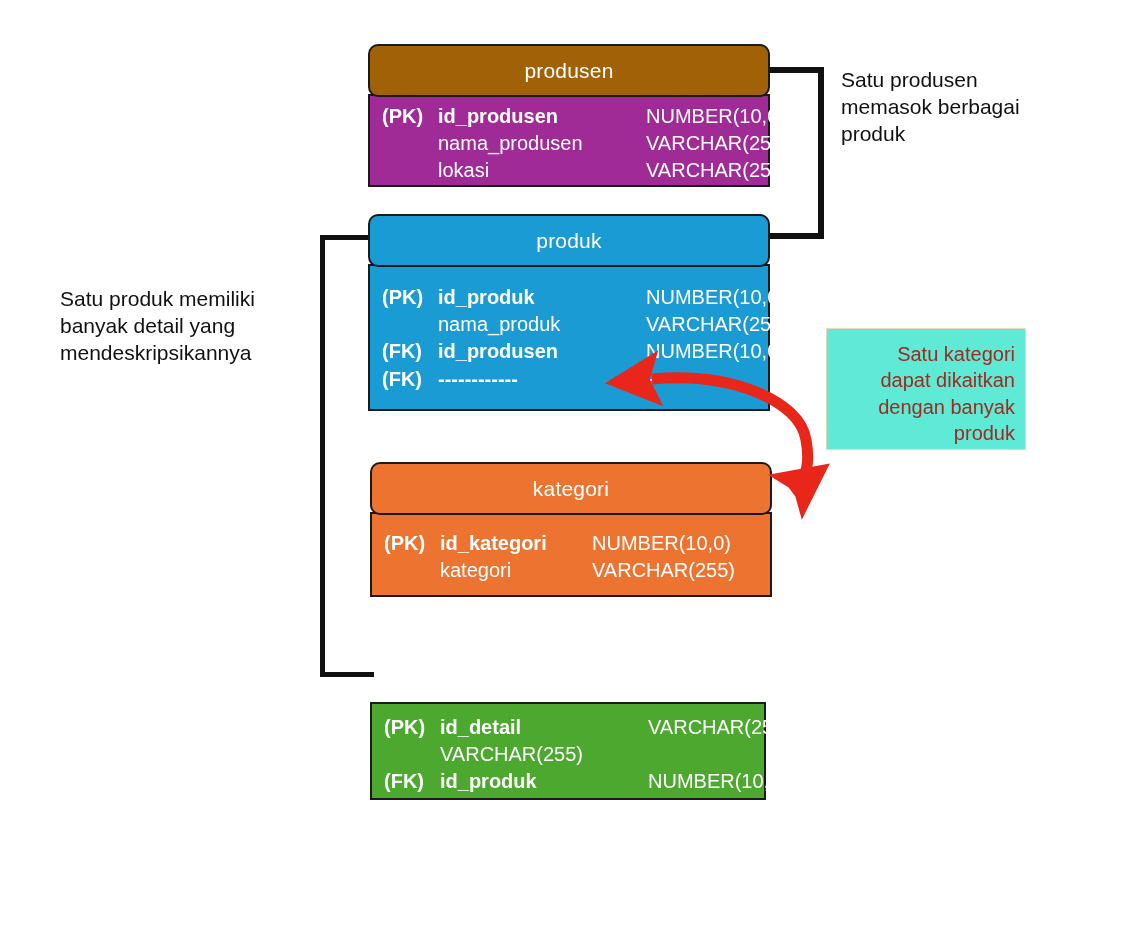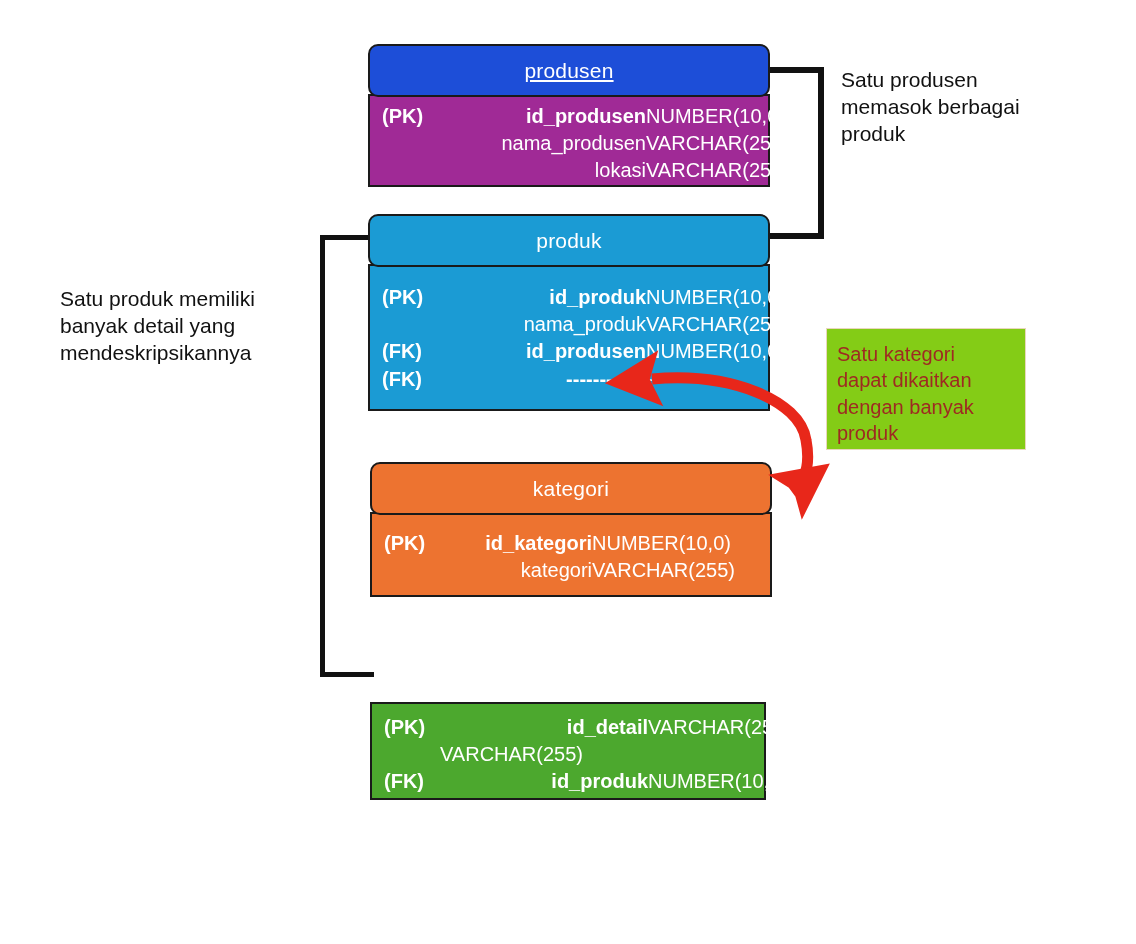--- a/index.html
+++ b/index.html
@@ -56,21 +56,21 @@
     line-height: 1.36;
     white-space: nowrap;
   }
   .row .keytag {
     font-weight: bold;
     text-align: left;
     flex: 0 0 auto;
   }
   .row .attr {
     flex: 0 0 auto;
-    text-align: right;
+    text-align: left;
   }
   .row .type {
     flex: 0 0 auto;
     text-align: left;
   }
   .row.bold .attr { font-weight: bold; }
   .row.bold .type { font-weight: normal; }
 
   
   .cols-wide .keytag { width: 56px; padding-left: 12px; }
@@ -96,26 +96,26 @@
     font-size: 21px;
     line-height: 1.28;
     white-space: pre-line;
   }
   .note-right { text-align: left; }
   .note-left  { }
 
   .callout {
     position: absolute;
     box-sizing: border-box;
-    background: #84cc16;
+    background: #5eead4;
     border: 1px solid #e8d7bd;
     color: #9e2a22;
     font-size: 20px;
     line-height: 1.32;
-    text-align: left;
+    text-align: right;
     white-space: pre-line;
     padding: 12px 10px;
     z-index: 4;
   }
 
   .arrow-layer {
     position: absolute;
     left: 0;
     top: 0;
     width: 1136px;
@@ -131,21 +131,21 @@
 
   <div class="line" style="left:766px; top:67px; width:58px; height:6px;"></div>
   <div class="line" style="left:818px; top:67px; width:6px; height:172px;"></div>
   <div class="line" style="left:766px; top:233px; width:58px; height:6px;"></div>
 
   <div class="line" style="left:320px; top:235px; width:54px; height:5px;"></div>
   <div class="line" style="left:320px; top:235px; width:5px; height:442px;"></div>
   <div class="line" style="left:320px; top:672px; width:54px; height:5px;"></div>
 
   <div class="entity" style="left:368px; top:44px; width:402px; height:143px;">
-    <div class="entity-header" style="width:402px; height:53px; background:#1d4ed8;text-decoration:underline;">
+    <div class="entity-header" style="width:402px; height:53px; background:#a16207;">
       <span>produsen</span>
     </div>
     <div class="entity-body cols-wide" style="top:50px; width:402px; height:93px; background:#a02a96;">
       <div class="row bold">
         <span class="keytag">(PK)</span>
         <span class="attr">id_produsen</span>
         <span class="type">NUMBER(10,0)</span>
       </div>
       <div class="row noflag">
         <span class="keytag"></span>

